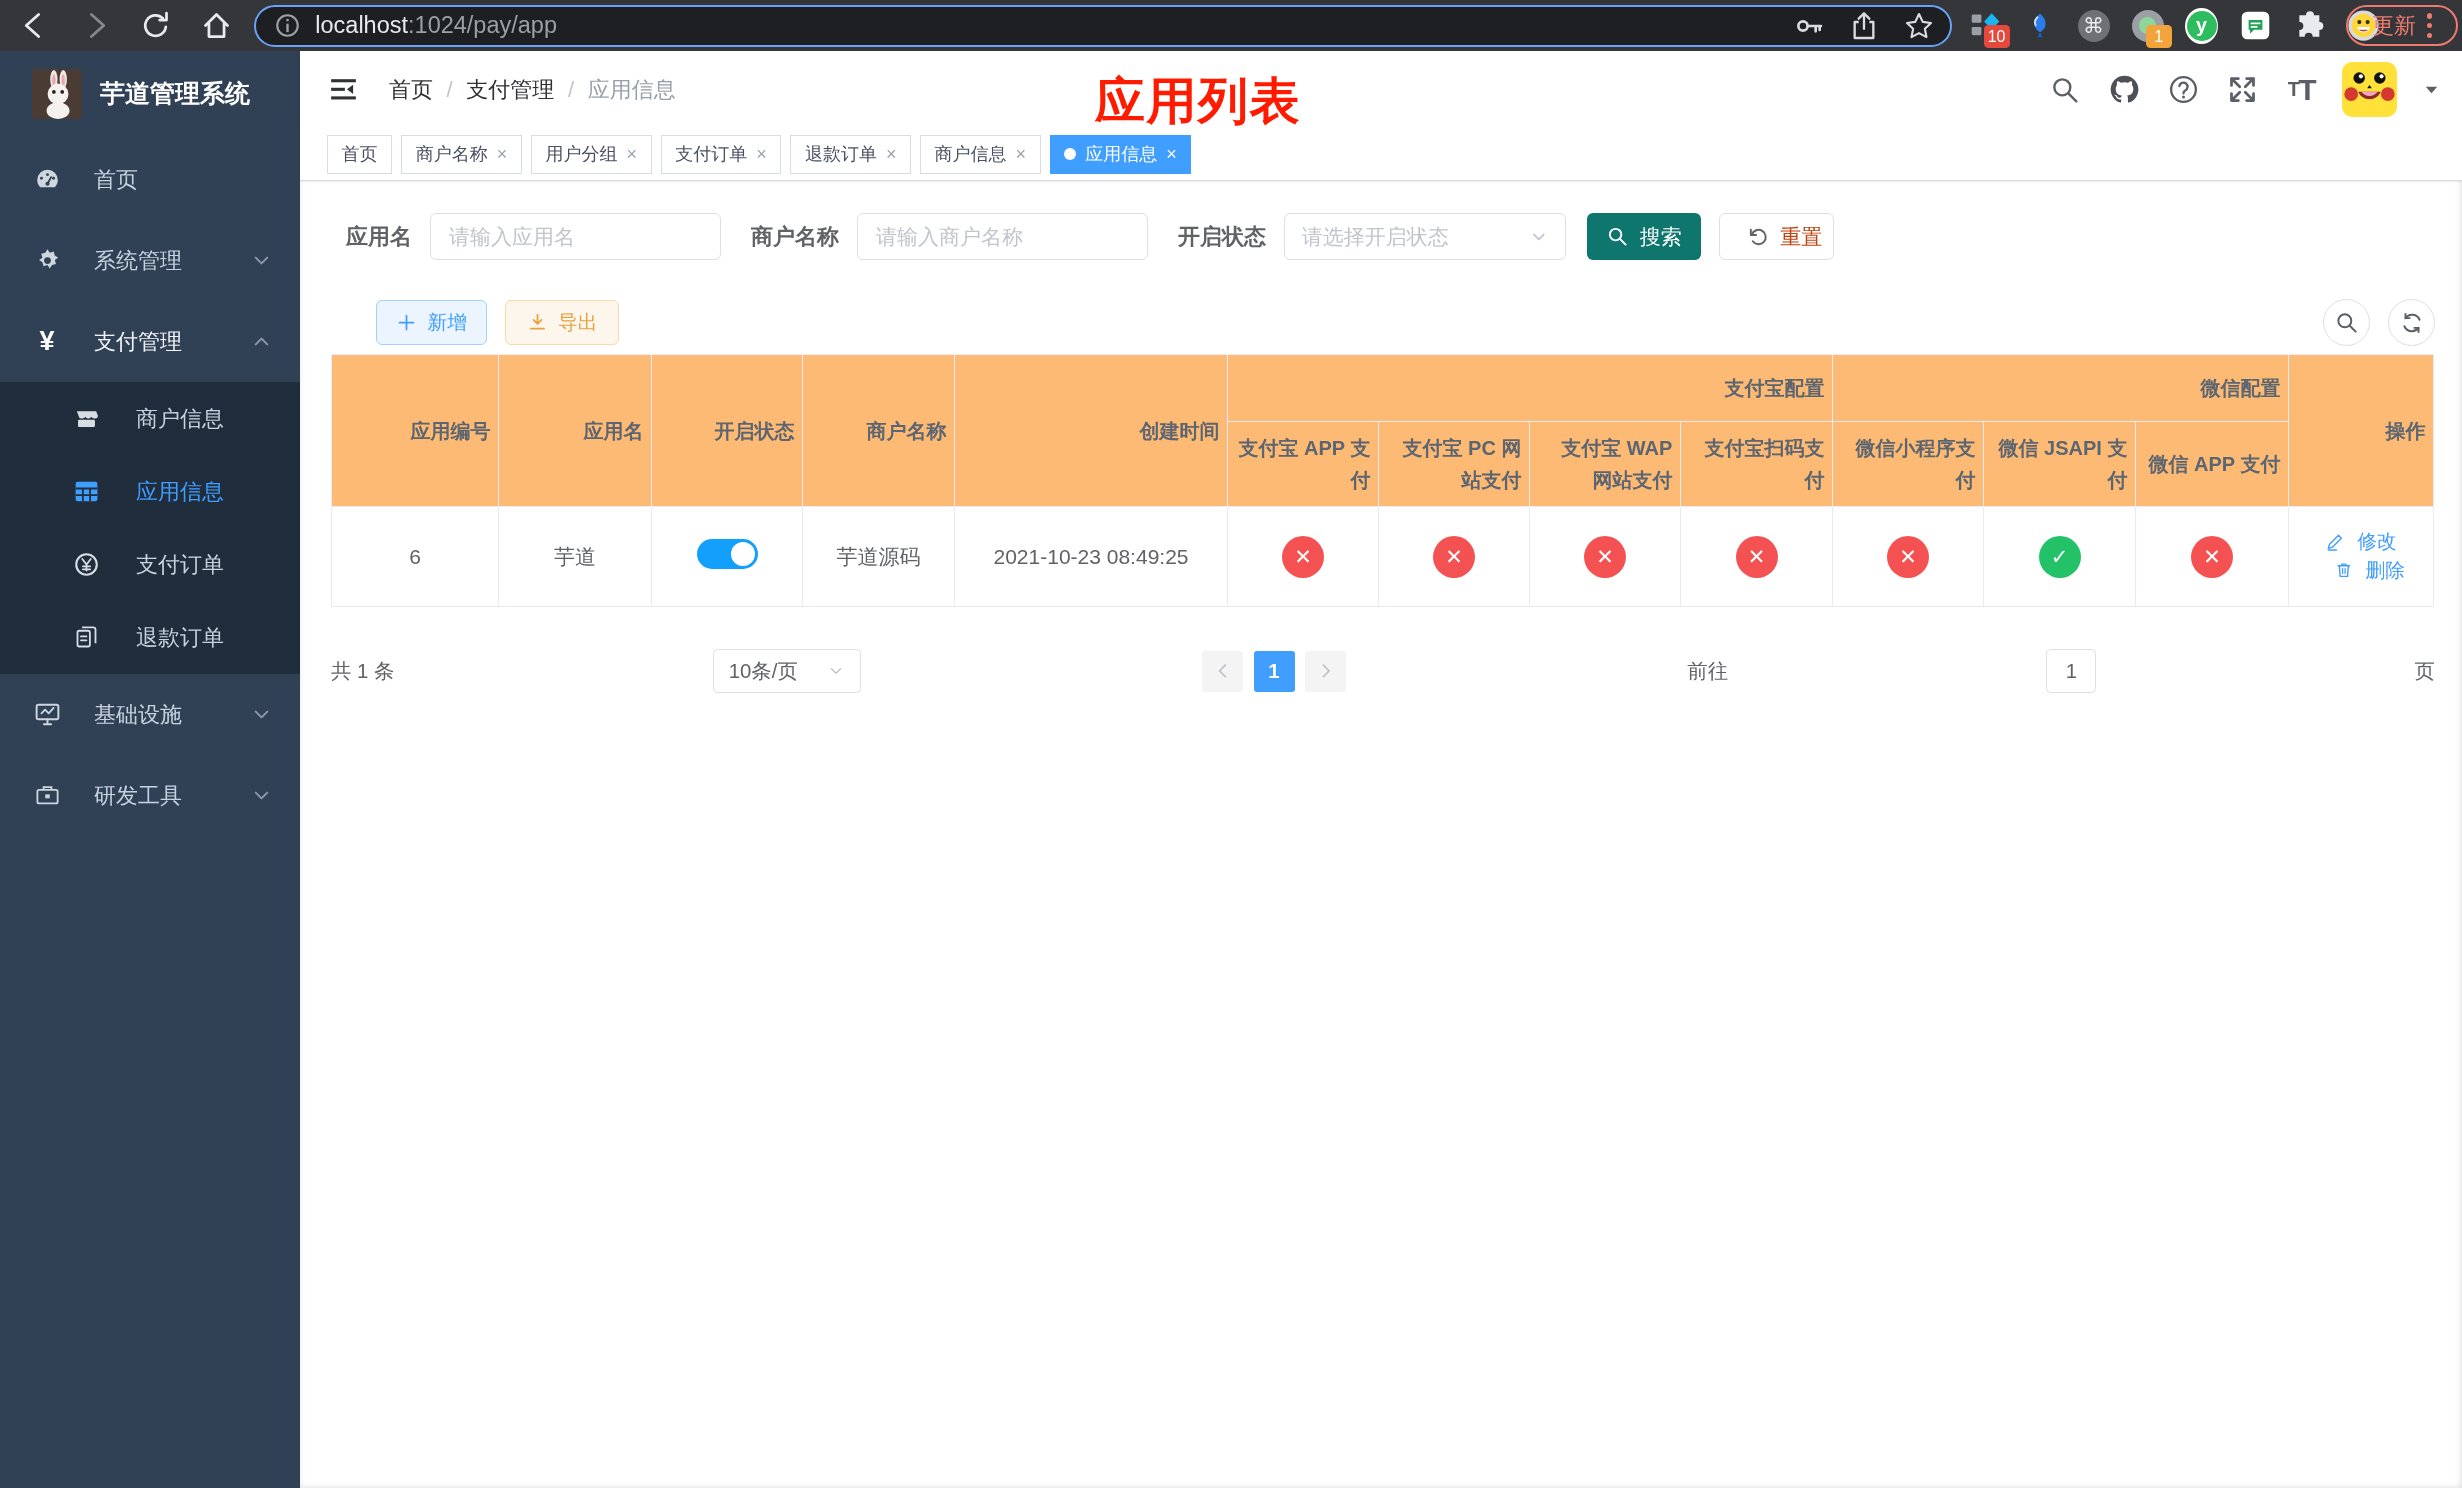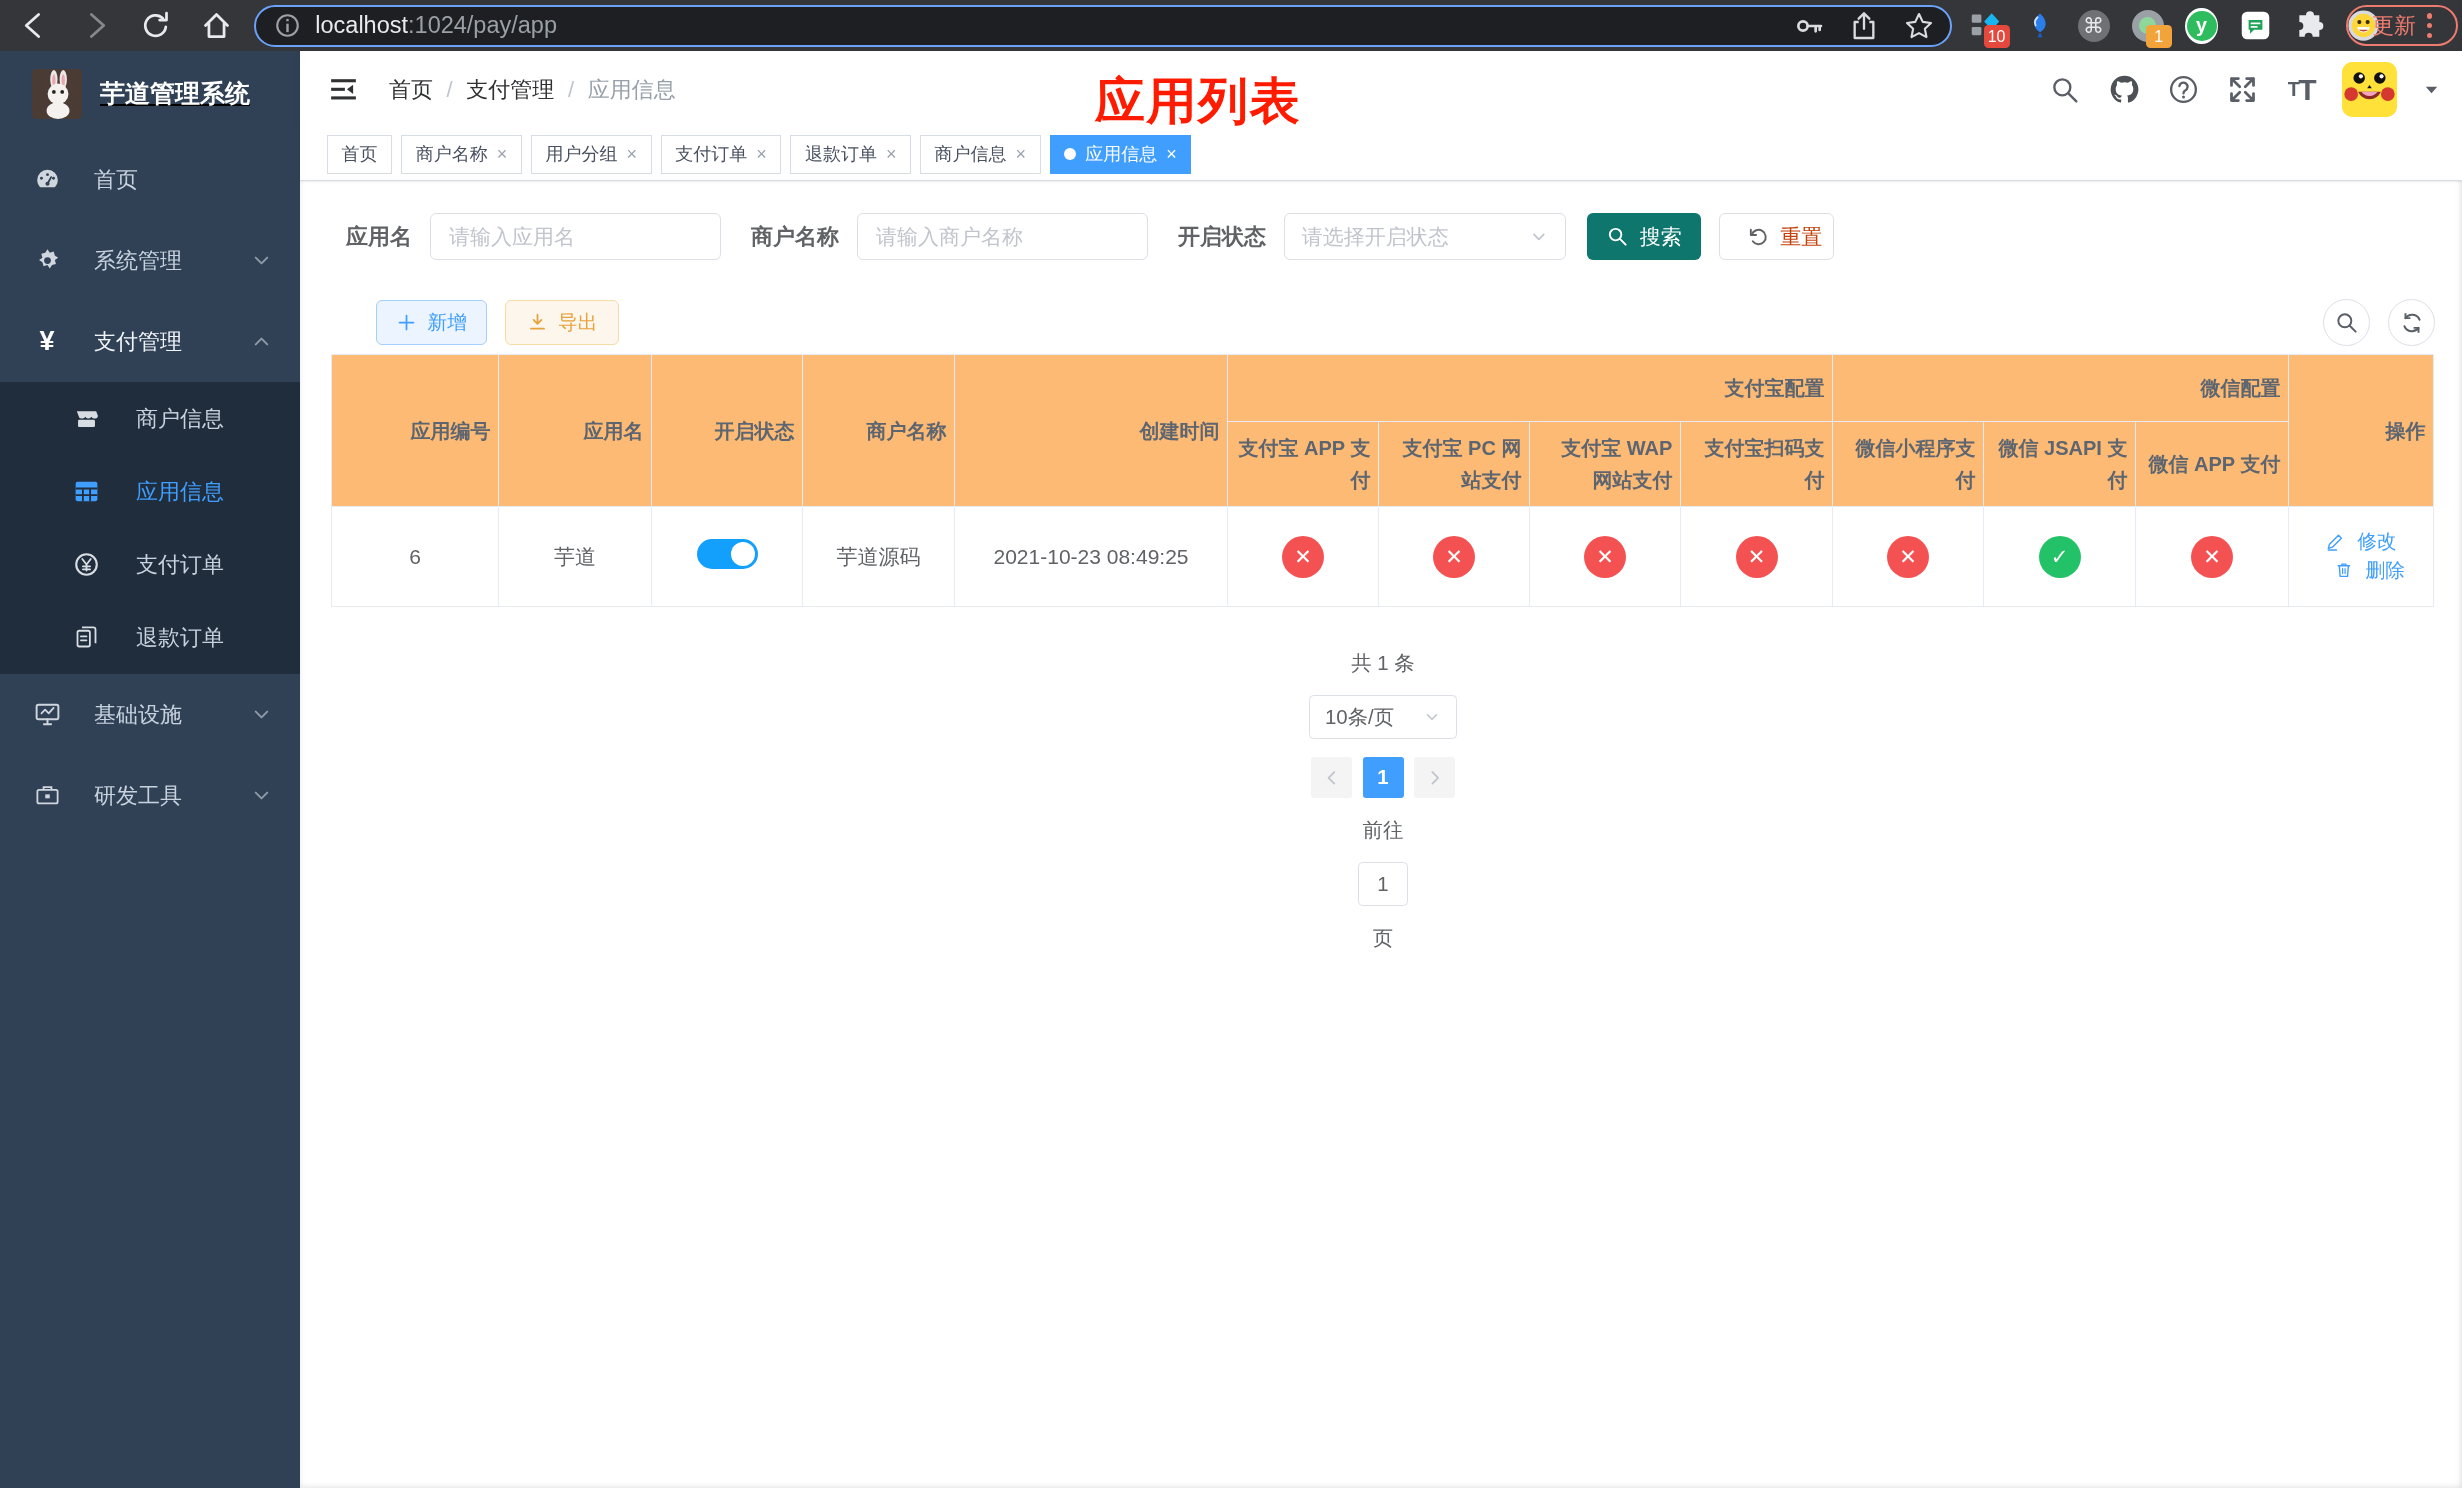--- a/index.html
+++ b/index.html
@@ -27,21 +27,21 @@
   .badge.orange { background:#f2a43b; color:#fff; }
   .circle-ext { width:32px; height:32px; border-radius:50%; display:flex; align-items:center; justify-content:center; }
   .update-pill { position:absolute; left:2346px; top:5.3px; width:112px; height:41px; border:2.3px solid #ee7b6f;
     border-radius:21px; display:flex; align-items:center; justify-content:center; gap:10.6px; color:#ee7b6f; }
   .update-pill .txt { font-size:22px; }
   .dots3 { display:flex; flex-direction:column; gap:4.5px; }
   .dots3 i { width:5.3px; height:5.3px; border-radius:50%; background:#ee7b6f; }
 
   
   .sidebar { position:absolute; left:0; top:51px; width:300px; height:1437px; background:#304156; }
-  .logo-row { height:85px; display:flex; align-items:center; padding-left:32px; gap:18px;text-decoration:underline; }
+  .logo-row { height:85px; display:flex; align-items:center; padding-left:32px; gap:18px; }
   .logo-img { width:50px; height:50px; border-radius:4.5px; background:#4a3b35; overflow:hidden; }
   .logo-title { color:#fff; font-size:25px; font-weight:bold; }
   .menu { margin-top:3px; }
   .m-item { height:81px; display:flex; align-items:center; padding:0 27px 0 32px; color:#c8d2de; font-size:22px; cursor:pointer; }
   .m-item .mi-ic { width:30px; margin-right:32px; color:#cfd6de; display:flex; justify-content:center; }
   .m-item .lbl { flex:1; }
   .m-item .chev { color:#8f9aa8; }
   .submenu { background:#1f2d3d; }
   .s-item { height:73px; display:flex; align-items:center; padding-left:70px; color:#c8d2de; font-size:22px; cursor:pointer; }
   .s-item .mi-ic { width:33px; margin-right:33px; color:#d8dde3; display:flex; justify-content:center; }
@@ -110,21 +110,21 @@
   .toggle .knob { position:absolute; top:3px; left:3px; width:24px; height:24px; border-radius:50%; background:#fff; }
   .toggle.on .knob { left:auto; right:3px; }
   .status-circle { width:42px; height:42px; border-radius:50%; display:inline-flex; align-items:center;
     justify-content:center; color:#fff; font-size:21px; }
   .status-circle.no { background:#f45252; }
   .status-circle.ok { background:#24c268; }
   .act-link { color:#409eff; font-size:19.7px; cursor:pointer; display:inline-flex; align-items:center; gap:12px; }
   .act-link + .act-link { margin-left:16.7px; }
 
   
-  .pager { margin-top:42px; display:flex; align-items:center; justify-content:space-between; gap:18px; color:#606266; font-size:20.4px;flex-direction:column; }
+  .pager { margin-top:42px; display:flex; align-items:center; justify-content:space-between; gap:18px; color:#606266; font-size:20.4px; }
   .psize { width:148px; height:44px; border:1.5px solid #dcdfe6; border-radius:4.5px; display:flex; align-items:center;
     justify-content:space-between; padding:0 15px; cursor:pointer; }
   .psize .chev { color:#c0c4cc; }
   .pbtn { width:41px; height:41px; border-radius:3px; background:#f4f4f5; display:flex; align-items:center;
     justify-content:center; color:#c0c4cc; cursor:pointer; }
   .pbtn.cur { background:#409eff; color:#fff; font-weight:bold; font-size:20.4px; }
   .goto-input { width:50px; height:44px; border:1.5px solid #dcdfe6; border-radius:4.5px; text-align:center;
     font-size:20.4px; color:#606266; outline:none; font-family:inherit; }
   .pg-group { display:flex; gap:10.6px; margin:0 23px 0 23px; }
 </style>

